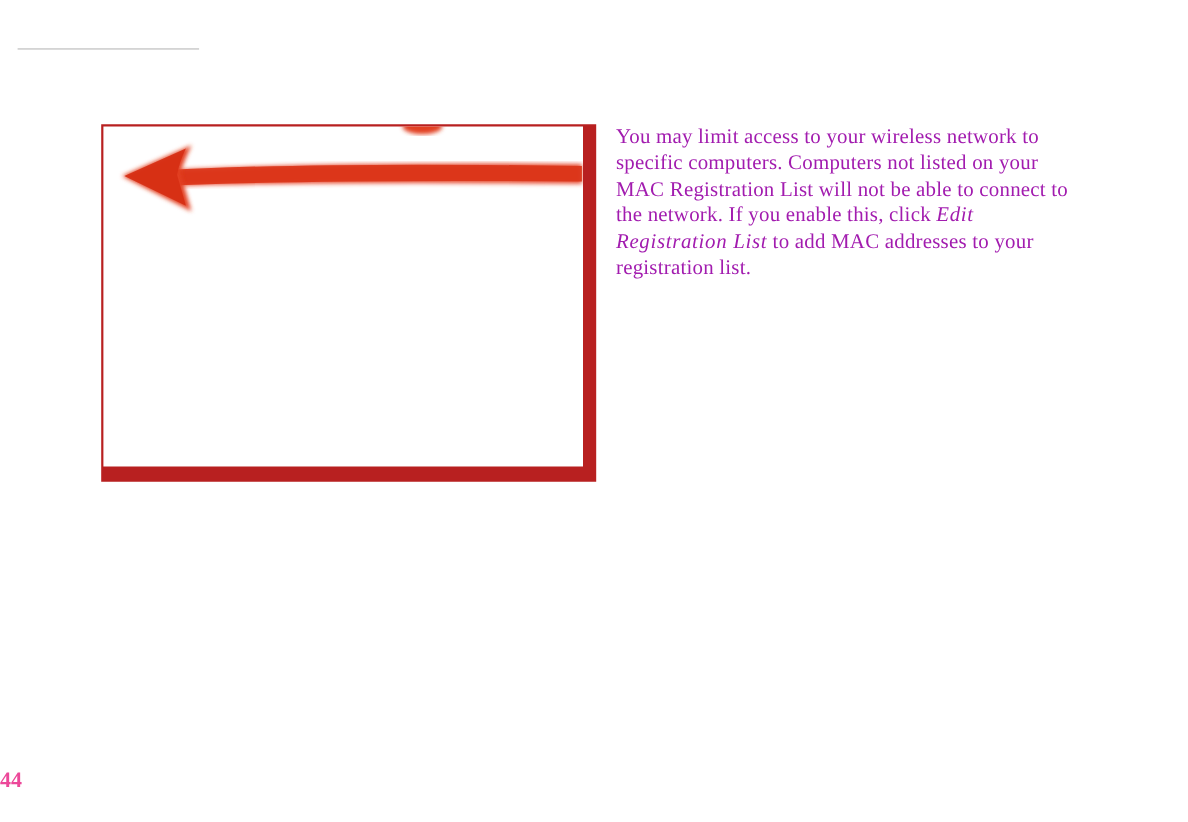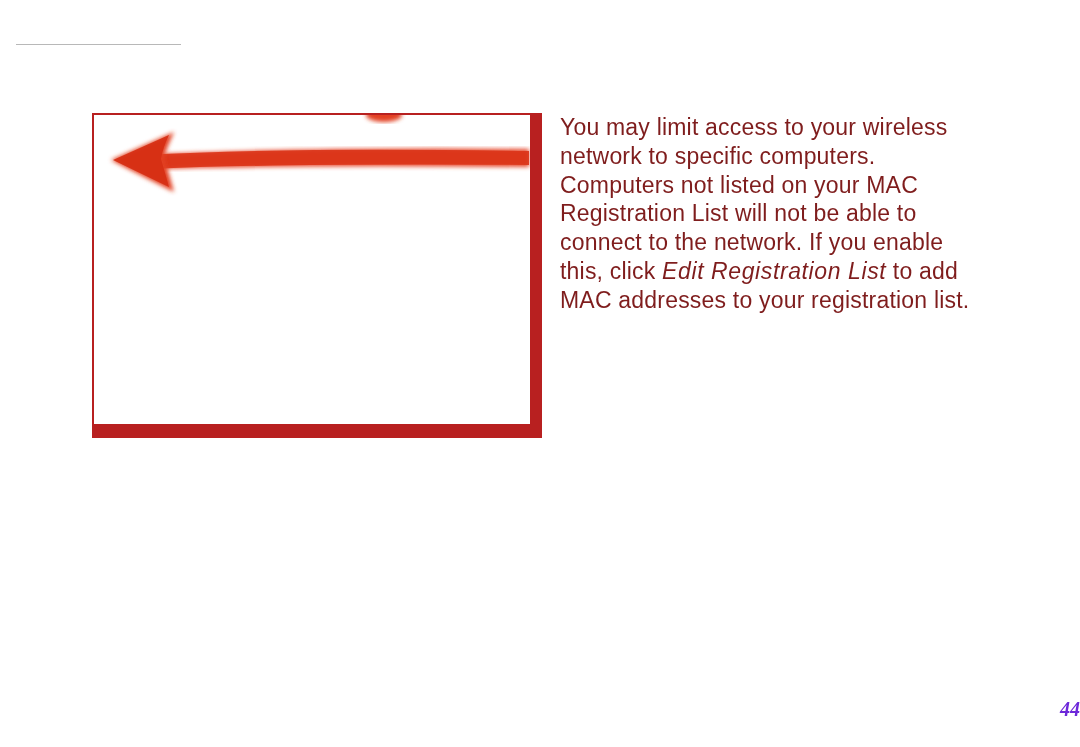--- a/index.html
+++ b/index.html
@@ -43,40 +43,39 @@
     }
     .arrow-svg {
       position: absolute;
       top: -8px;
       left: -5px;
       width: 450px;
       height: 120px;
     }
     .body-text {
       width: 430px;
-      font-size: 23px;
+      font-size: 19px;
       line-height: 1.25;
-      color: #7f1d1d;
-      font-family: Liberation Sans, sans-serif;
+      color: #a21caf;
+      font-family: Liberation Serif, serif;
       letter-spacing: 0.2px;
     }
     .body-text .italic {
       font-style: italic;
       letter-spacing: 0.6px;
     }
     .page-number {
       position: absolute;
       bottom: 26px;
       left: 0;
       width: 100%;
-      text-align: right;
-      font-style: italic;
+      text-align: left;
       font-family: 'Century Schoolbook', Georgia, serif;
       font-size: 20px;
-      color: #6d28d9;
+      color: #ec4899;
       font-weight: bold;
     }
   </style>
 </head>
 <body>
 
 <div class="header-line"></div>
 
 <div class="content-row">
   <div class="image-frame">

